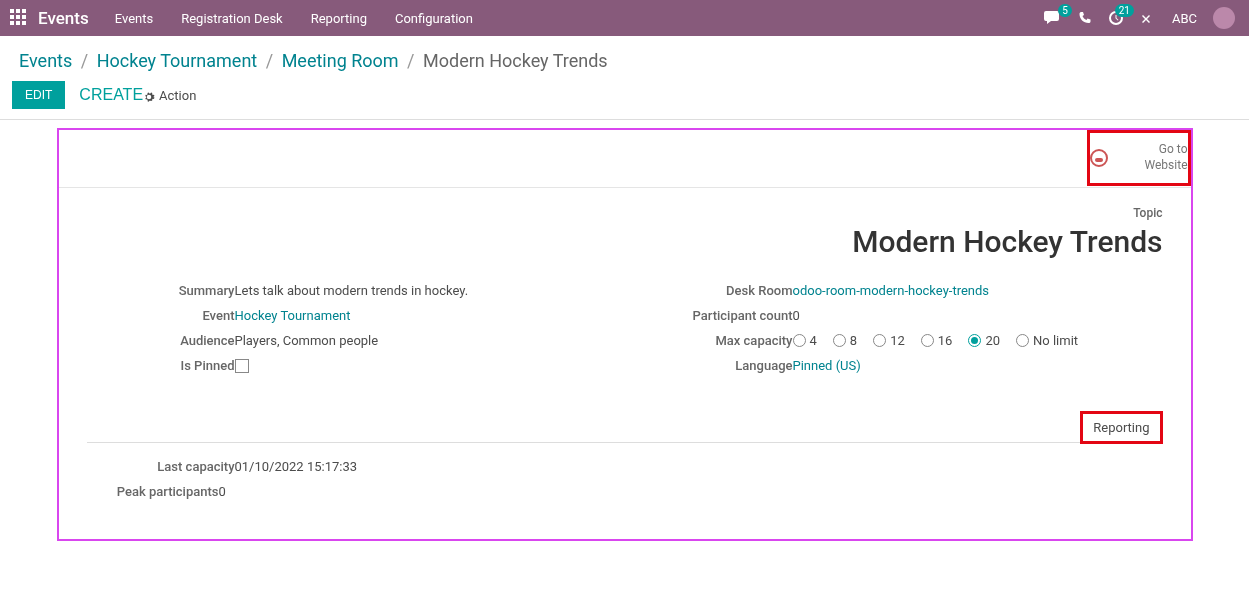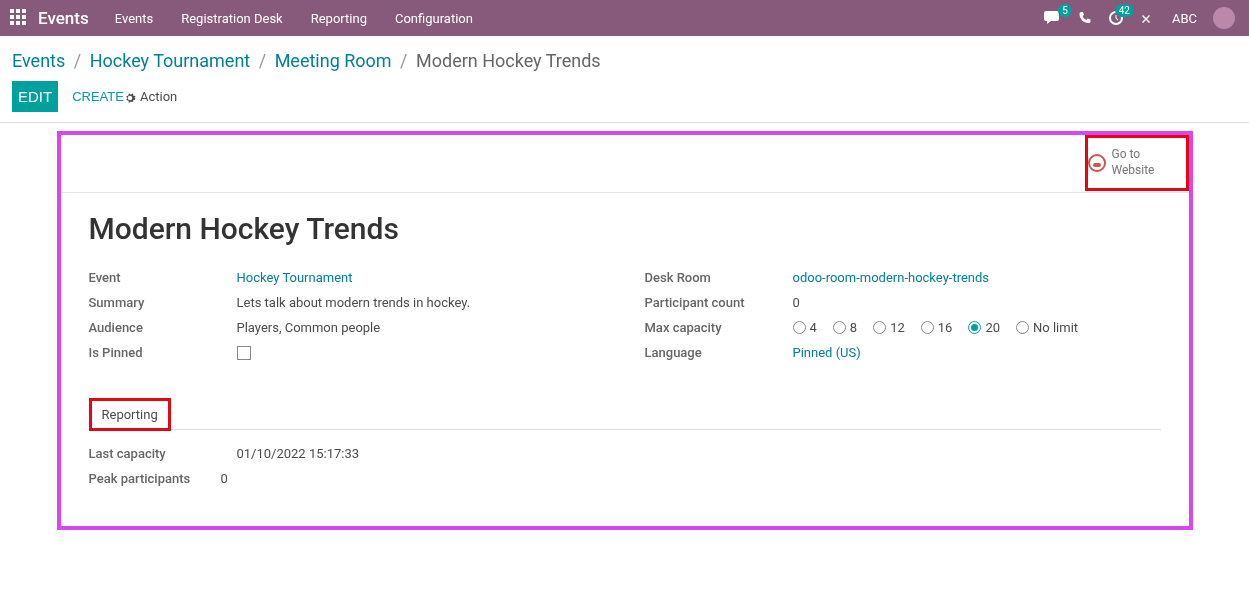--- a/index.html
+++ b/index.html
@@ -9,33 +9,33 @@
   .apps-icon { width: 18px; height: 18px; display: grid; grid-template-columns: repeat(3, 4px); grid-template-rows: repeat(3, 4px); gap: 2px; margin: 0 10px 0 2px; cursor:pointer; }
   .apps-icon span { background: #fff; }
   .app-name { font-size: 17px; font-weight: 500; margin-right: 26px; }
   .nav-item { font-size: 13px; margin-right: 28px; cursor: pointer; }
   .topbar-spacer { flex: 1; }
   .topbar-right { display: flex; align-items: center; gap: 16px; margin-right: 6px; }
   .icon-btn { position: relative; cursor: pointer; color:#fff; }
   .badge { position: absolute; top: -6px; right: -10px; background: #00A09D; color: #fff; font-size: 10px; border-radius: 8px; padding: 0 4px; line-height: 13px; min-width: 14px; text-align:center; }
   .avatar { width: 22px; height: 22px; border-radius: 50%; background: #b8a; }
   
-  .breadcrumb-bar { padding: 14px 12px 6px; font-size: 18px; }
+  .breadcrumb-bar { padding: 14px 19px 6px; font-size: 18px; }
   .breadcrumb-bar a { color: #00838F; text-decoration: none; }
   .breadcrumb-bar .sep { color: #999; margin: 0 4px; }
   .breadcrumb-bar .current { color: #666; }
   
   .action-bar { display: flex; align-items: center; padding: 4px 12px 10px; border-bottom: 1px solid #ddd; }
-  .edit-btn { background: #00A09D; color: #fff; border: none; padding: 6px 5px; font-size: 15px; font-weight: 500; margin-right: 14px; cursor:pointer; border: 1px solid #00A09D;}
-  .create-btn { background: transparent; color: #00A09D; border: none; font-size: 13px; font-weight: 500; cursor:pointer;}
+  .edit-btn { background: #00A09D; color: #fff; border: none; padding: 6px 12px; font-size: 12px; font-weight: 500; margin-right: 14px; cursor:pointer; border: 1px solid #00A09D;}
+  .create-btn { background: transparent; color: #00A09D; border: none; font-size: 16px; font-weight: 500; cursor:pointer;}
   .action-menu { margin-left: auto; margin-right: auto; color: #4c4c4c; cursor: pointer; font-size: 13px; display:flex; align-items:flex-end; gap:4px;}
   .gear { width:12px; height:12px; display:inline-block; }
   
   .sheet-wrap { padding: 8px 0 30px; display:flex; justify-content:center; }
-  .sheet { width: 1136px; border: 4px solid #d946ef; background: #fff; position: relative; }
+  .sheet { width: 1136px; border: 2px solid #d946ef; background: #fff; position: relative; text-align: right; }
   .sheet-top { height: 58px; border-bottom: 1px solid #e5e5e5; position: relative; }
   .goto-web { position: absolute; right: 0; top: 0; height: 56px; width: 104px; display:flex; align-items:center; gap:6px; justify-content:center; color: #777; font-size:12px; border: 3px solid #e30613; cursor:pointer; line-height:1.3;}
   .globe { width:18px; height:18px; border:2px solid #c55; border-radius:50%; position:relative; flex: 0 0 18px;}
   .globe::before{ content:""; position:absolute; left:3px; top:7px; width:8px; height:4px; background:#c55; border-radius:2px;}
   
   .sheet-body { padding: 18px 28px 30px; }
   .topic-label { font-size: 12px; font-weight: 500; color: #666; margin-bottom: 4px; }
   .topic-title { font-size: 30px; font-weight: 500; color: #333; margin-bottom: 24px; }
   
   .form-grid { display: flex; gap: 40px; }
@@ -90,21 +90,21 @@
     </div>
     <div class="icon-btn">
       <svg width="14" height="14" viewBox="0 0 14 14">
           <path fill="#fff" d="M3 1l2 0 1 3-1.5 1c.8 2 2 3.2 4 4l1-1.5 3 1v2c0 1-1 1.5-2 1.5-5 0-9-4-9-9C1.5 2 2 1 3 1z"></path>
         </svg>
     </div>
     <div class="icon-btn">
       <svg width="16" height="16" viewBox="0 0 16 16">
           <path fill="#fff" d="M8 1a7 7 0 1 0 0 14A7 7 0 0 0 8 1zm0 2a5 5 0 1 1 0 10A5 5 0 0 1 8 3zm-.5 2v3.3l2.3 2.3.7-.7L8.5 8V5z"></path>
         </svg>
-      <span class="badge">42</span>
+      <span class="badge">21</span>
     </div>
     <div class="icon-btn">
       <svg width="16" height="16" viewBox="0 0 16 16">
           <path fill="#fff" d="M2 6l3 3-3 3 1 1 3-3 3 3 1-1-3-3 3-3-1-1-3 3-3-3z"></path>
         </svg>
     </div>
     <div class="icon-btn" style="font-size:13px;">ABC</div>
     <div class="avatar"></div>
   </div>
 </div>
@@ -133,32 +133,33 @@
 
 <div class="sheet-wrap">
   <div class="sheet">
     <div class="sheet-top">
       <div class="goto-web">
         <span class="globe"></span>
         <span>Go to Website</span>
       </div>
     </div>
     <div class="sheet-body">
+      <div class="topic-label">Topic</div>
       <div class="topic-title">Modern Hockey Trends</div>
 
       <div class="form-grid">
 
         <div class="form-col">
+          <div class="form-row">
+            <div class="form-label">Summary</div>
+            <div class="form-value">Lets talk about modern trends in hockey.</div>
+          </div>
           <div class="form-row">
             <div class="form-label">Event</div>
             <div class="form-value link">Hockey Tournament</div>
-          </div>
-          <div class="form-row">
-            <div class="form-label">Summary</div>
-            <div class="form-value">Lets talk about modern trends in hockey.</div>
           </div>
           <div class="form-row">
             <div class="form-label">Audience</div>
             <div class="form-value">Players, Common people</div>
           </div>
           <div class="form-row">
             <div class="form-label">Is Pinned</div>
             <div class="checkbox"></div>
           </div>
         </div>

